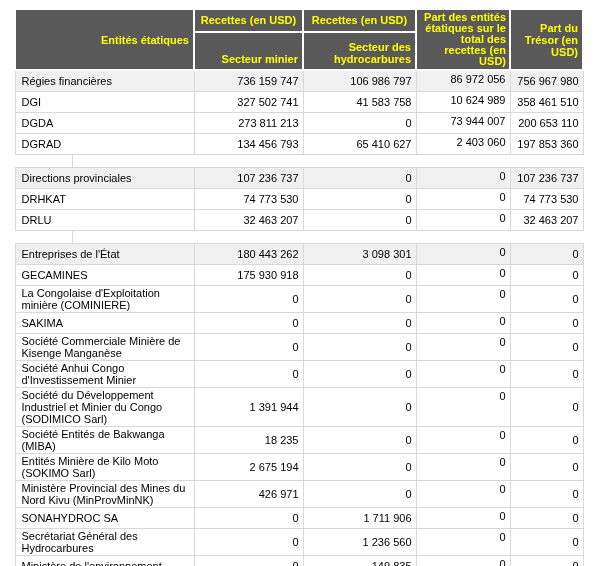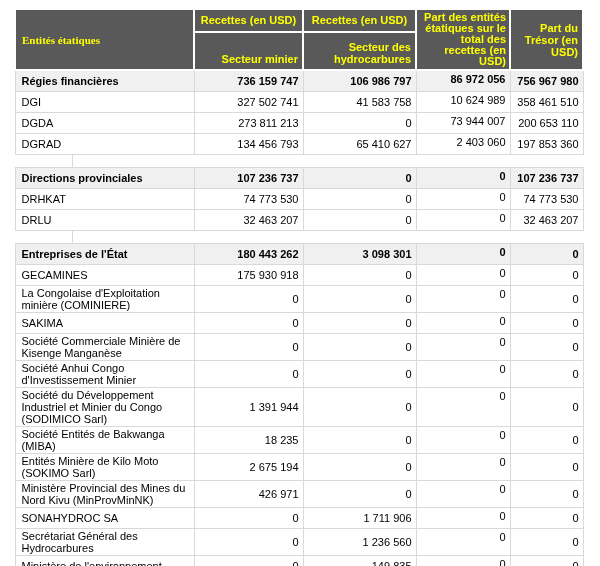--- a/index.html
+++ b/index.html
@@ -16,35 +16,35 @@
     position:absolute;left:14px;top:8px;width:568px;
     border-collapse:collapse;table-layout:fixed;
     font-size:11px;line-height:12px;
   }
   
   thead th{
     background:var(--header-bg);color:var(--header-text);
     font-weight:bold;border:2px solid #fff;padding:2px 4px;
     font-size:11px;
   }
-  th.h-entities{text-align:left;vertical-align:middle;padding-left:6px;font-family:Liberation Serif, serif;}
+  th.h-entities{text-align:right;vertical-align:middle;padding-left:6px;}
   th.h-group{text-align:center;vertical-align:middle;height:16px;}
   th.h-sub{text-align:right;vertical-align:bottom;height:29px;padding-bottom:4px;}
   th.h-part{text-align:right;vertical-align:middle;line-height:11px;padding:2px 3px;}
   th.h-tresor{text-align:right;vertical-align:middle;line-height:12px;}
   
   tbody td{
     border:1px solid var(--grid);
     padding:1px 4px;height:17px;
     vertical-align:middle;background:#fff;
   }
   td.c-name{text-align:left;padding-left:6px;}
   td.c-num{text-align:right;}
   td.c-part{vertical-align:top;padding-top:2px;}
-  tr.r-section td{background:var(--section-bg);font-weight:bold;}
+  tr.r-section td{background:var(--section-bg);font-weight:normal;}
   tr.r-separator td{
     background:#fff;border-left:none;border-right:none;
     height:11px;padding:0;
   }
   .sep-stub{width:57px;height:12px;border-right:1px solid var(--grid);}
 </style>
 </head>
 <body>
 
 <div class="page">

